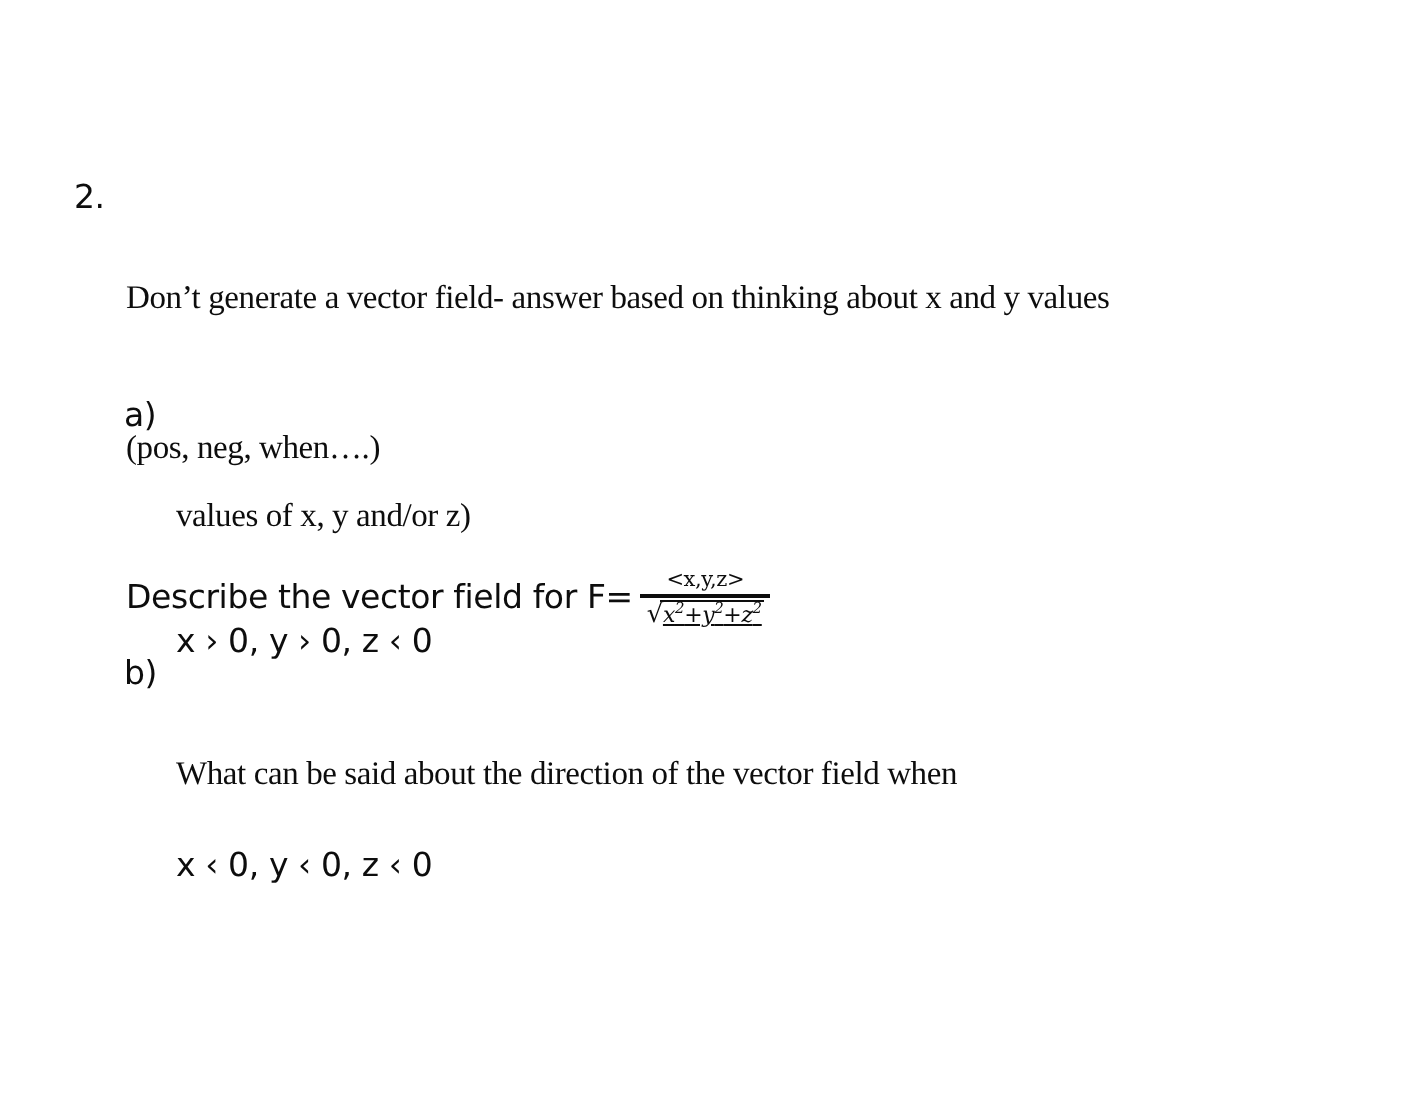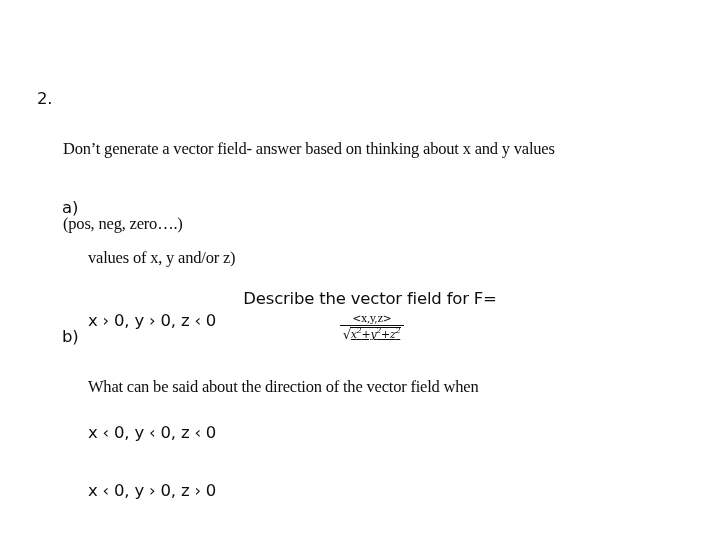--- a/index.html
+++ b/index.html
@@ -53,21 +53,20 @@
   .q-line {
     display: block;
     font-family: Liberation Serif, serif;
   }
 
   
   .formula-line {
     display: flex;
     align-items: center;
     height: 25px;
-    flex-direction: column;
   }
   .formula-lead {
     white-space: pre;
   }
   .frac {
     display: inline-flex;
     flex-direction: column;
     align-items: center;
     justify-content: center;
     vertical-align: middle;
@@ -152,21 +151,21 @@
 </head>
 <body>
 
 <div class="page">
 
   <div class="q-block hand">
     <div class="q-row">
       <div class="q-num">2.</div>
       <div class="q-body">
         <span class="q-line">Don’t generate a vector field- answer based on thinking about x and y values</span>
-        <span class="q-line">(pos, neg, zero….)</span>
+        <span class="q-line">(pos, neg, when….)</span>
         <div class="formula-line">
           <span class="formula-lead">Describe the vector field for F=</span>
           <span class="frac">
             <span class="frac-num">&lt;x,y,z&gt;</span>
             <span class="frac-bar"></span>
             <span class="frac-den">
               <span class="radical">
                 <span class="radical-sign">√</span>
                 <span class="radicand"><span>x</span><sup class="exp">2</sup><span>+y</span><sup class="exp">2</sup><span>+z</span><sup class="exp">2</sup></span>
               </span>
@@ -190,15 +189,14 @@
     <div class="sub-row">
       <div class="sub-letter">b)</div>
       <div class="sub-body">
         <span class="q-line">What can be said about the direction of the vector field when</span>
       </div>
     </div>
   </div>
 
   <div class="ineq hand" style="top:308px;">x › 0, y › 0, z ‹ 0</div>
   <div class="ineq hand" style="top:420px;">x ‹ 0, y ‹ 0, z ‹ 0</div>
-  <div class="ineq hand" style="top:478px;">x ‹ 0, y › 0, z › 0</div>
 
 </div>
 
 </body></html>

